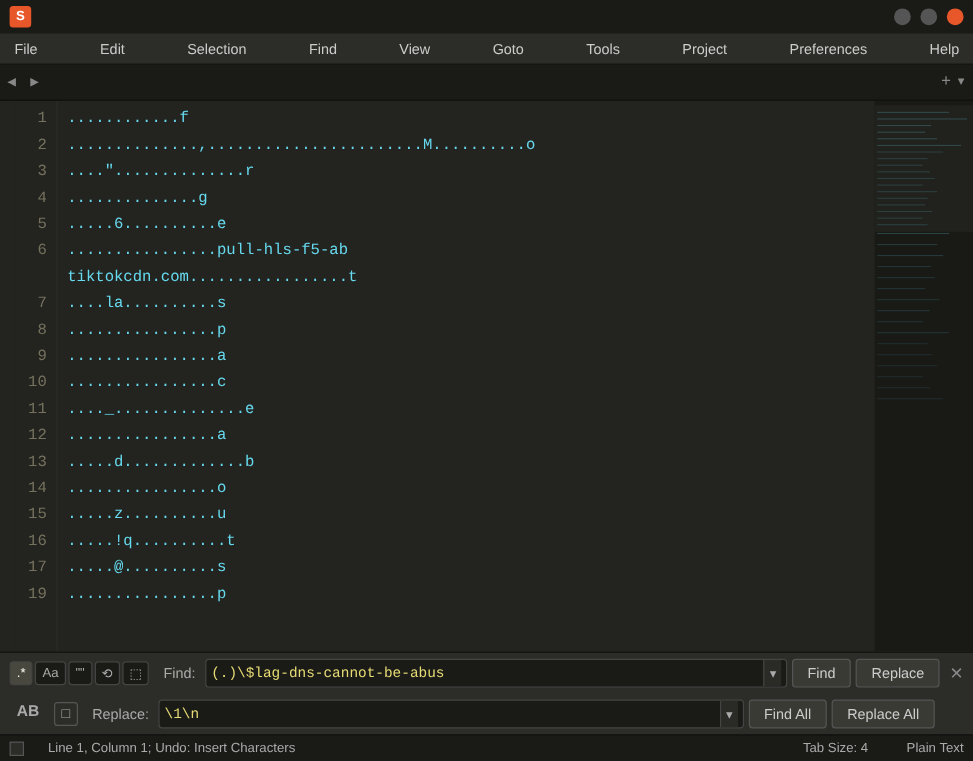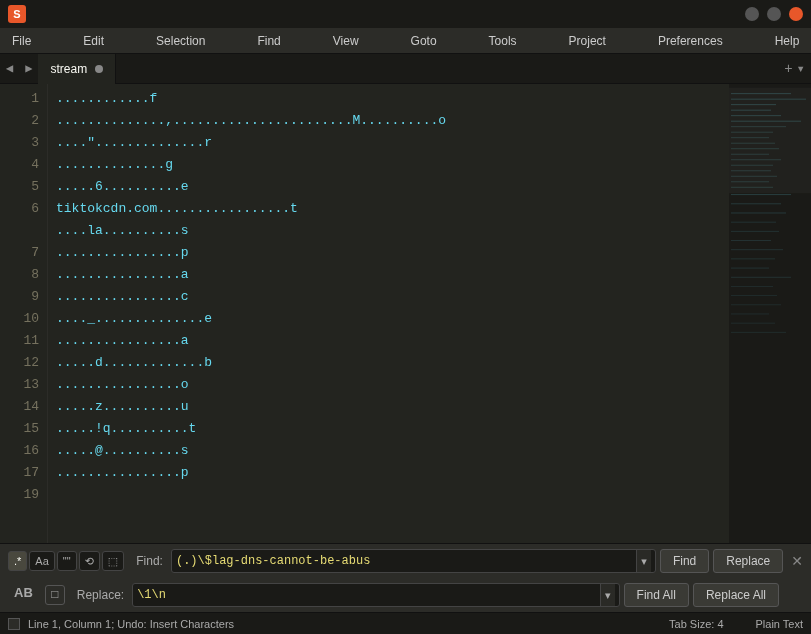--- a/index.html
+++ b/index.html
@@ -316,21 +316,21 @@
       display: flex;
       align-items: center;
       padding: 0 8px;
       flex-shrink: 0;
       border-top: 1px solid #111;
       gap: 12px;
     }
     .status-left {
       display: flex;
       align-items: center;
-      gap: 8px;
+      gap: 20px;
     }
     .status-checkbox {
       width: 12px;
       height: 12px;
       border: 1px solid #555;
       background: #2c2c28;
     }
     .status-text {
       font-family: sans-serif;
       font-size: 11px;
@@ -384,24 +384,20 @@
   <span class="menu-item">Goto</span>
   <span class="menu-item">Tools</span>
   <span class="menu-item">Project</span>
   <span class="menu-item">Preferences</span>
   <span class="menu-item">Help</span>
 </div>
 
 <div class="tab-bar">
   <span class="tab-arrow-left">◀</span>
   <span class="tab-arrow-right">▶</span>
-  <div class="tab active">
-    <span>stream</span>
-    <span class="tab-dot"></span>
-  </div>
   <div class="tab-bar-right">
     <span class="tab-plus">+</span>
     <span class="tab-dropdown">▾</span>
   </div>
 </div>
 
 <div class="main-area">
 
   <div class="editor">
     <div class="editor-content">
@@ -425,20 +421,21 @@
         <div class="line-number">16</div>
         <div class="line-number">17</div>
         <div class="line-number">19</div>
       </div>
       <div class="code-area">
         <div class="code-line">............f</div>
         <div class="code-line">..............,.......................M..........o</div>
         <div class="code-line">...."..............r</div>
         <div class="code-line">..............g</div>
         <div class="code-line">.....6..........e</div>
+        <div class="code-line">................pull-hls-f5-ab</div>
         <div class="code-line">tiktokcdn.com.................t</div>
         <div class="code-line">....la..........s</div>
         <div class="code-line">................p</div>
         <div class="code-line">................a</div>
         <div class="code-line">................c</div>
         <div class="code-line">...._..............e</div>
         <div class="code-line">................a</div>
         <div class="code-line">.....d.............b</div>
         <div class="code-line">................o</div>
         <div class="code-line">.....z..........u</div>

